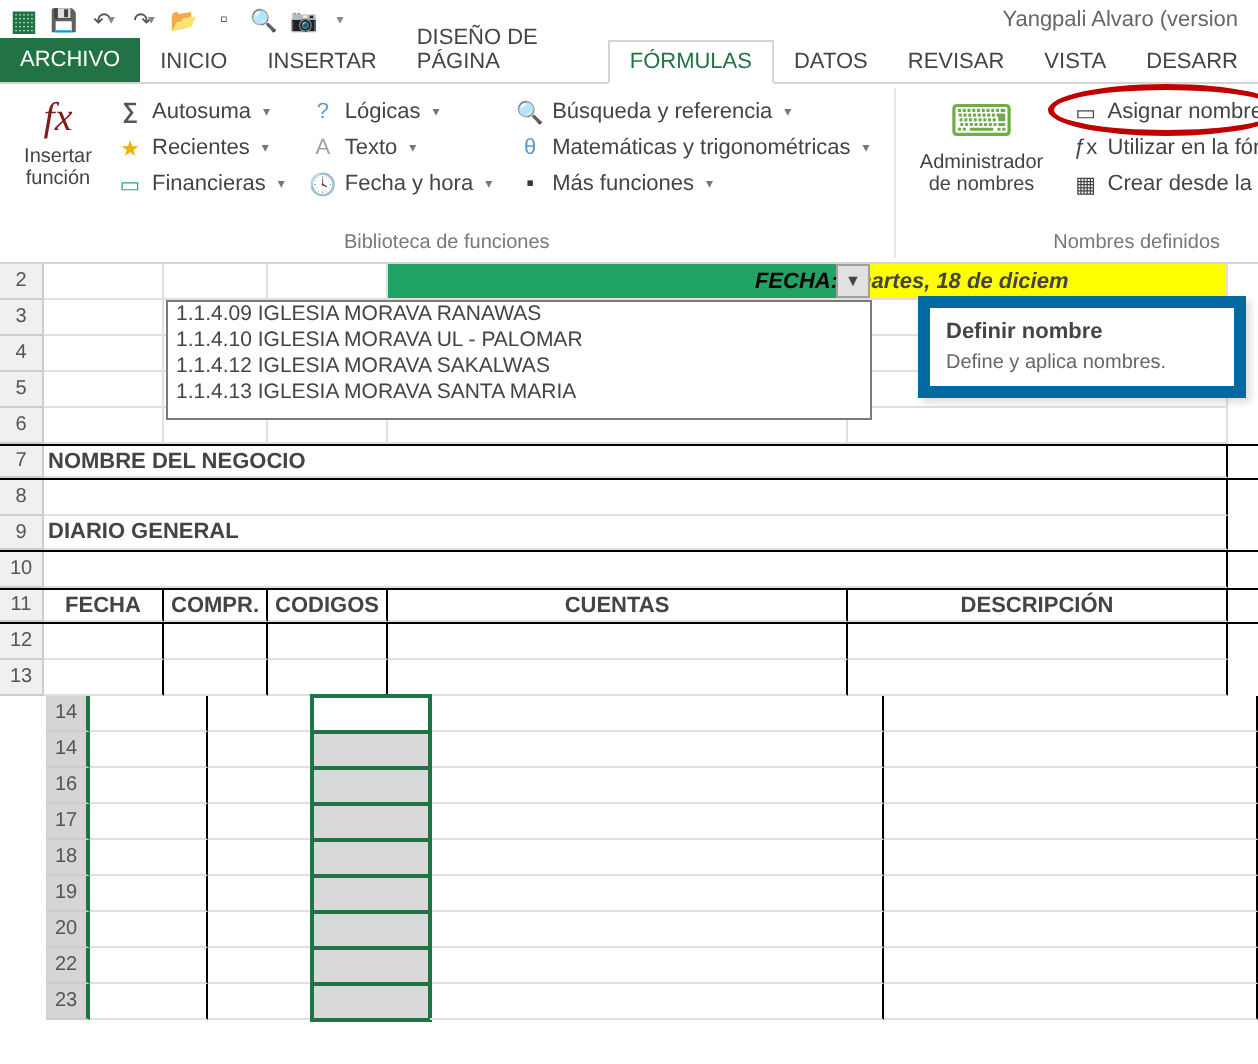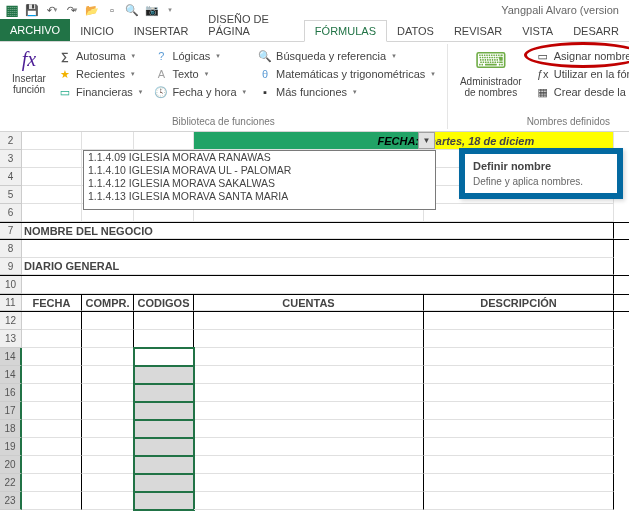--- a/index.html
+++ b/index.html
@@ -19,21 +19,21 @@
   .tab.file { background: #217346; color: #fff; font-weight: normal; padding: 5px 10px; }
   .tab.active { color: #217346; border: 1px solid #d4d4d4; border-bottom: 1px solid #fff; margin-bottom: -1px; background: #fff; }
   
   
   .ribbon { height: 90px; background: #fff; display: flex; border-bottom: 1px solid #d4d4d4; padding: 2px 0; }
   .rgroup { display: flex; flex-direction: column; padding: 2px 6px; border-right: 1px solid #e5e5e5; }
   .rgroup-body { flex: 1; display: flex; }
   .rgroup-label { text-align: center; font-size: 10px; color: #777; padding-top: 2px; }
   
   .big-btn { display: flex; flex-direction: column; align-items: center; justify-content: flex-start; padding: 2px 4px; width: 46px; }
-  .big-btn .icon-fx { font-size: 20px; font-style: italic; color: #4c1d95; font-family: serif; }
+  .big-btn .icon-fx { font-size: 20px; font-style: italic; color: #7f1d1d; font-family: serif; }
   .big-btn .lbl { font-size: 10px; text-align: center; line-height: 11px; margin-top: 2px; }
   
   .stack { display: flex; flex-direction: column; gap: 2px; padding: 2px 2px; }
   .small-btn { display: flex; align-items: center; gap: 4px; padding: 1px 4px; font-size: 11px; white-space: nowrap; }
   .small-btn .ic { width: 14px; height: 14px; display: inline-flex; align-items: center; justify-content: center; font-size: 11px; }
   .drop-caret { font-size: 7px; color: #777; margin-left: 2px; }
   
   .ic-sum { color: #555; font-weight: bold; } 
   .ic-star { color: #f2b200; }
   .ic-cash { color: #2a8; }
@@ -52,21 +52,21 @@
   
   
   .tooltip { position: absolute; right: 6px; top: 148px; width: 164px; background: #fff; border: 6px solid #0369a1; box-shadow: 2px 2px 4px rgba(0,0,0,0.15); padding: 6px 8px; font-size: 11px; z-index: 50; }
   .tooltip .tt-title { font-weight: bold; color: #444; margin-bottom: 4px; }
   .tooltip .tt-body { color: #666; font-size: 10px; }
   
   
   .sheet { position: relative; }
   .row { display: flex; height: 18px; }
   .rowhdr { width: 22px; min-width:22px; background: #f0f0f0; border-right: 1px solid #ccc; border-bottom: 1px solid #ccc; font-size: 10px; color: #555; display: flex; align-items: center; justify-content: center; }
-  .rowhdr.sel { background: #d5d5d5; border-right: 2px solid #217346; }
+  .rowhdr.sel { background: #d5d5d5; border-right: 2px solid #217346; margin-left: 23px; }
   
   .cell { border-right: 1px solid #e0e0e0; border-bottom: 1px solid #e0e0e0; display:flex; align-items:center; padding: 0 2px; font-size: 11px; overflow:hidden; white-space:nowrap; }
   
   .cA { width: 60px; }
   .cB { width: 52px; }
   .cC { width: 60px; }
   .cD { width: 230px; }
   .cE { width: 190px; }
   
   .thick-bot { border-bottom: 1.5px solid #000; }

